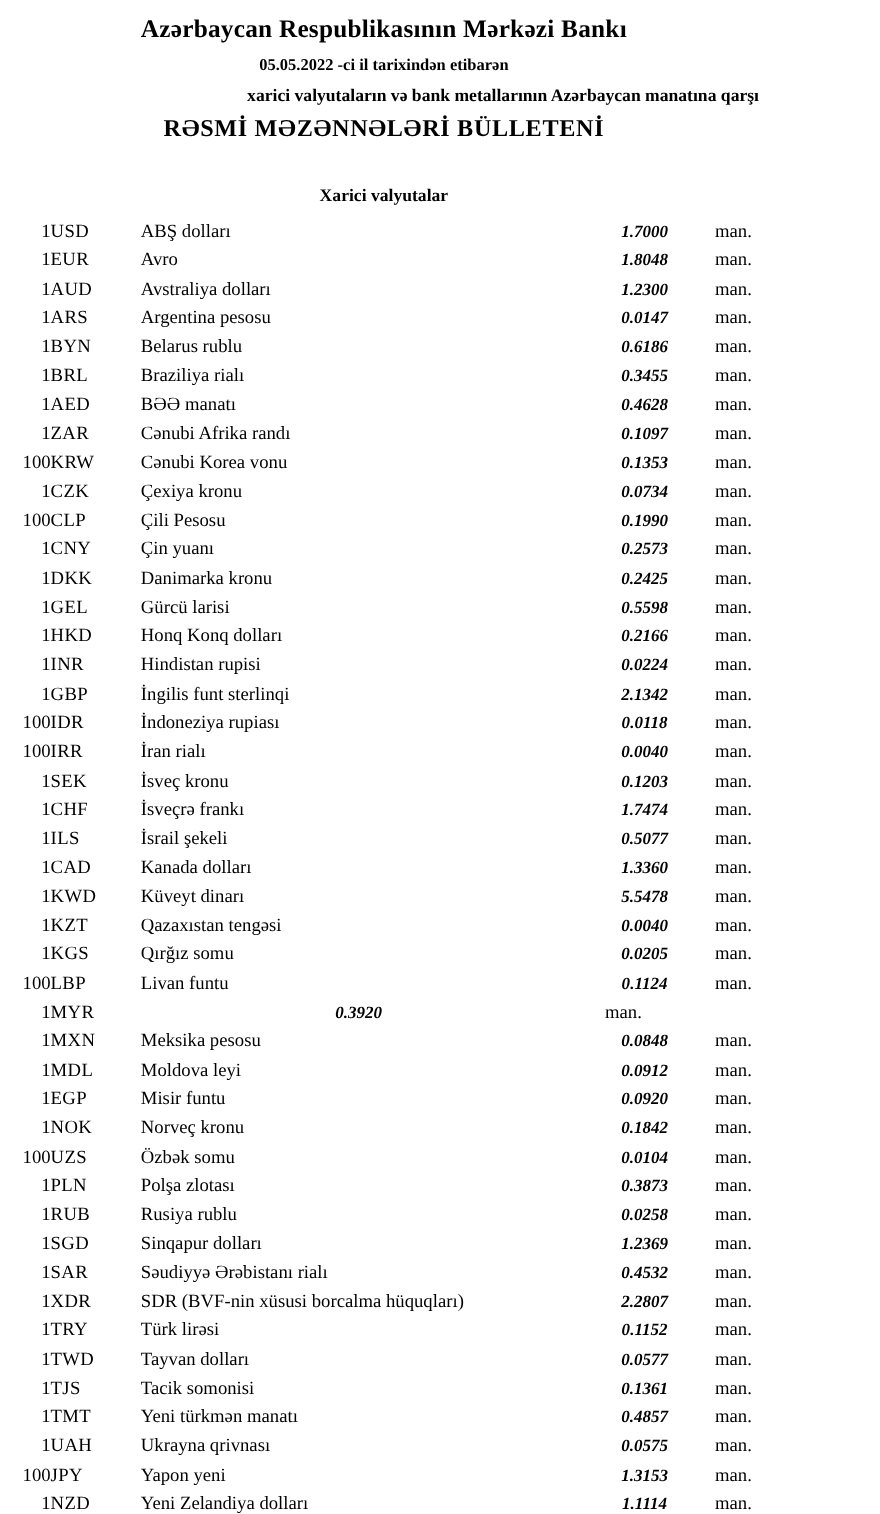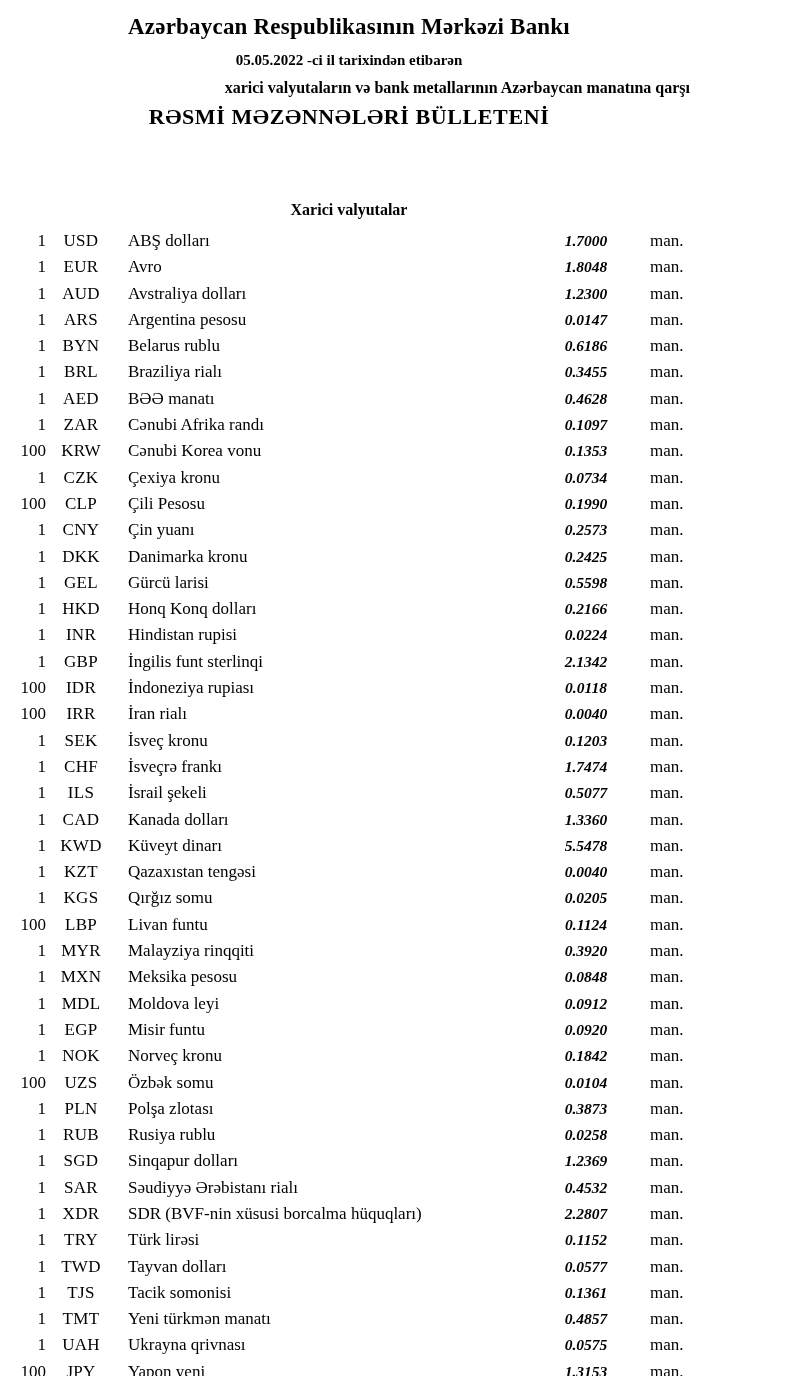--- a/index.html
+++ b/index.html
@@ -37,35 +37,35 @@
   }
   .bulletin {
     font-size: 22px;
     font-weight: 700;
     letter-spacing: 0.6px;
   }
   .section-title {
     text-align: center;
     font-weight: 700;
     font-size: 16px;
-    margin-top: 71px;
+    margin-top: 40px;
     margin-bottom: 9px;
   }
   .rates-table { width: 100%; }
   .row {
     display: grid;
     grid-template-columns: 38px 70px 1fr 100px 54px;
     align-items: baseline;
     height: 26.3px;
     line-height: 26.3px;
     font-size: 17px;
     white-space: nowrap;
   }
   .qty   { text-align: right; }
-  .code  { text-align: center; letter-spacing: 0.3px; }
+  .code  { text-align: left; letter-spacing: 0.3px; }
   .name  { padding-left: 12px; overflow: hidden; }
   .rate  {
     text-align: center;
     font-weight: 700;
     font-style: italic;
     font-size: 15.5px;
   }
   .unit  { padding-left: 14px; }
 </style>
 </head>
@@ -295,21 +295,20 @@
         <span class="qty">100</span>
         <span class="code">LBP</span>
         <span class="name">Livan funtu</span>
         <span class="rate">0.1124</span>
         <span class="unit">man.</span>
       </div>
 
       <div class="row">
         <span class="qty">1</span>
         <span class="code">MYR</span>
-        <span class="name">Malayziya rinqqiti</span>
         <span class="rate">0.3920</span>
         <span class="unit">man.</span>
       </div>
 
       <div class="row">
         <span class="qty">1</span>
         <span class="code">MXN</span>
         <span class="name">Meksika pesosu</span>
         <span class="rate">0.0848</span>
         <span class="unit">man.</span>

